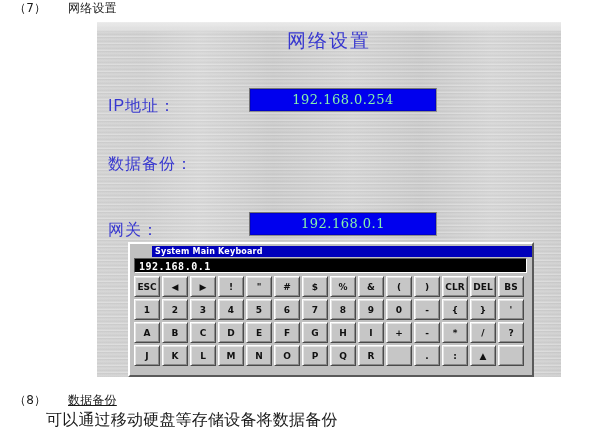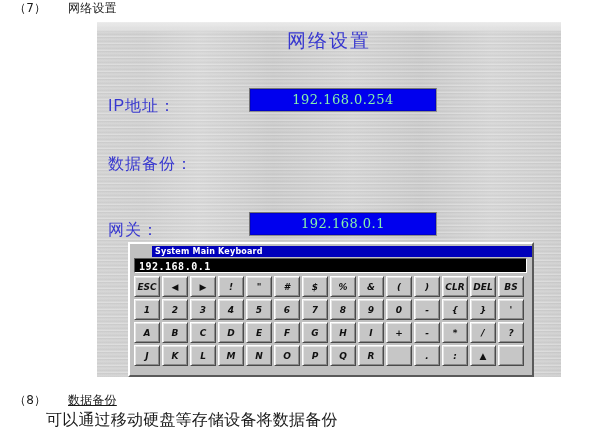--- a/index.html
+++ b/index.html
@@ -152,21 +152,20 @@
     padding-left:4px;
     box-sizing:border-box;
     letter-spacing:0.5px;
     white-space:nowrap;
     overflow:hidden;
   }
   #kb-keys{
     position:absolute;
     left:4px; top:32px;
     width:398px;
-    font-style:italic;
   }
   .kb-row{
     display:flex;
     gap:2px;
     margin-bottom:2px;
   }
   .kb-key{
     width:26px;
     height:21px;
     flex:0 0 26px;

